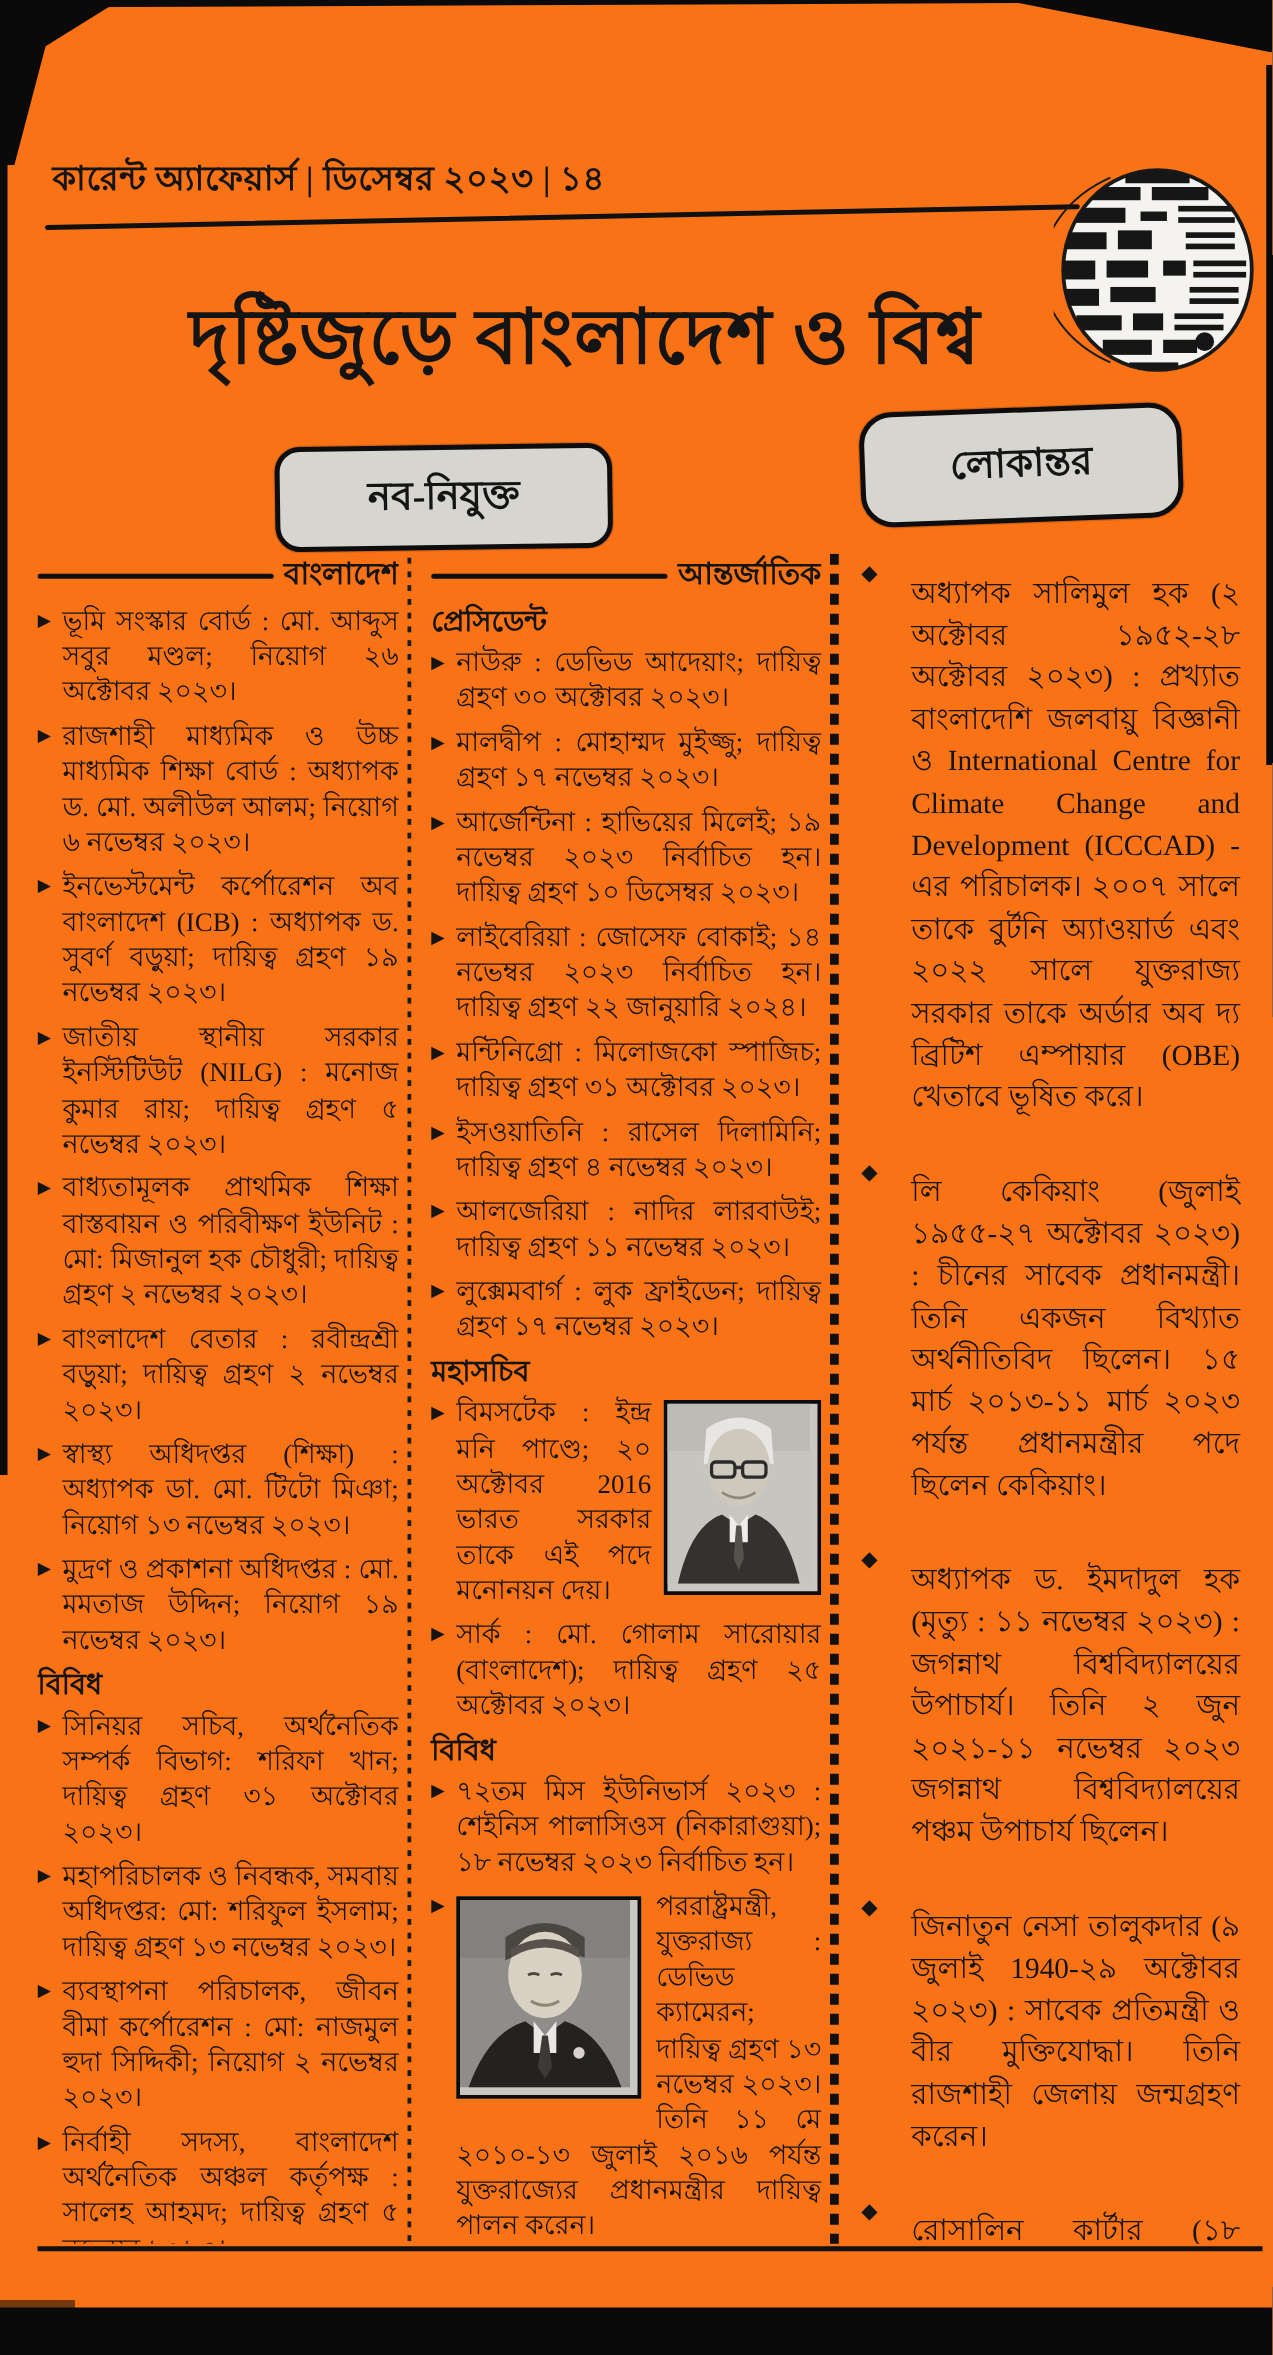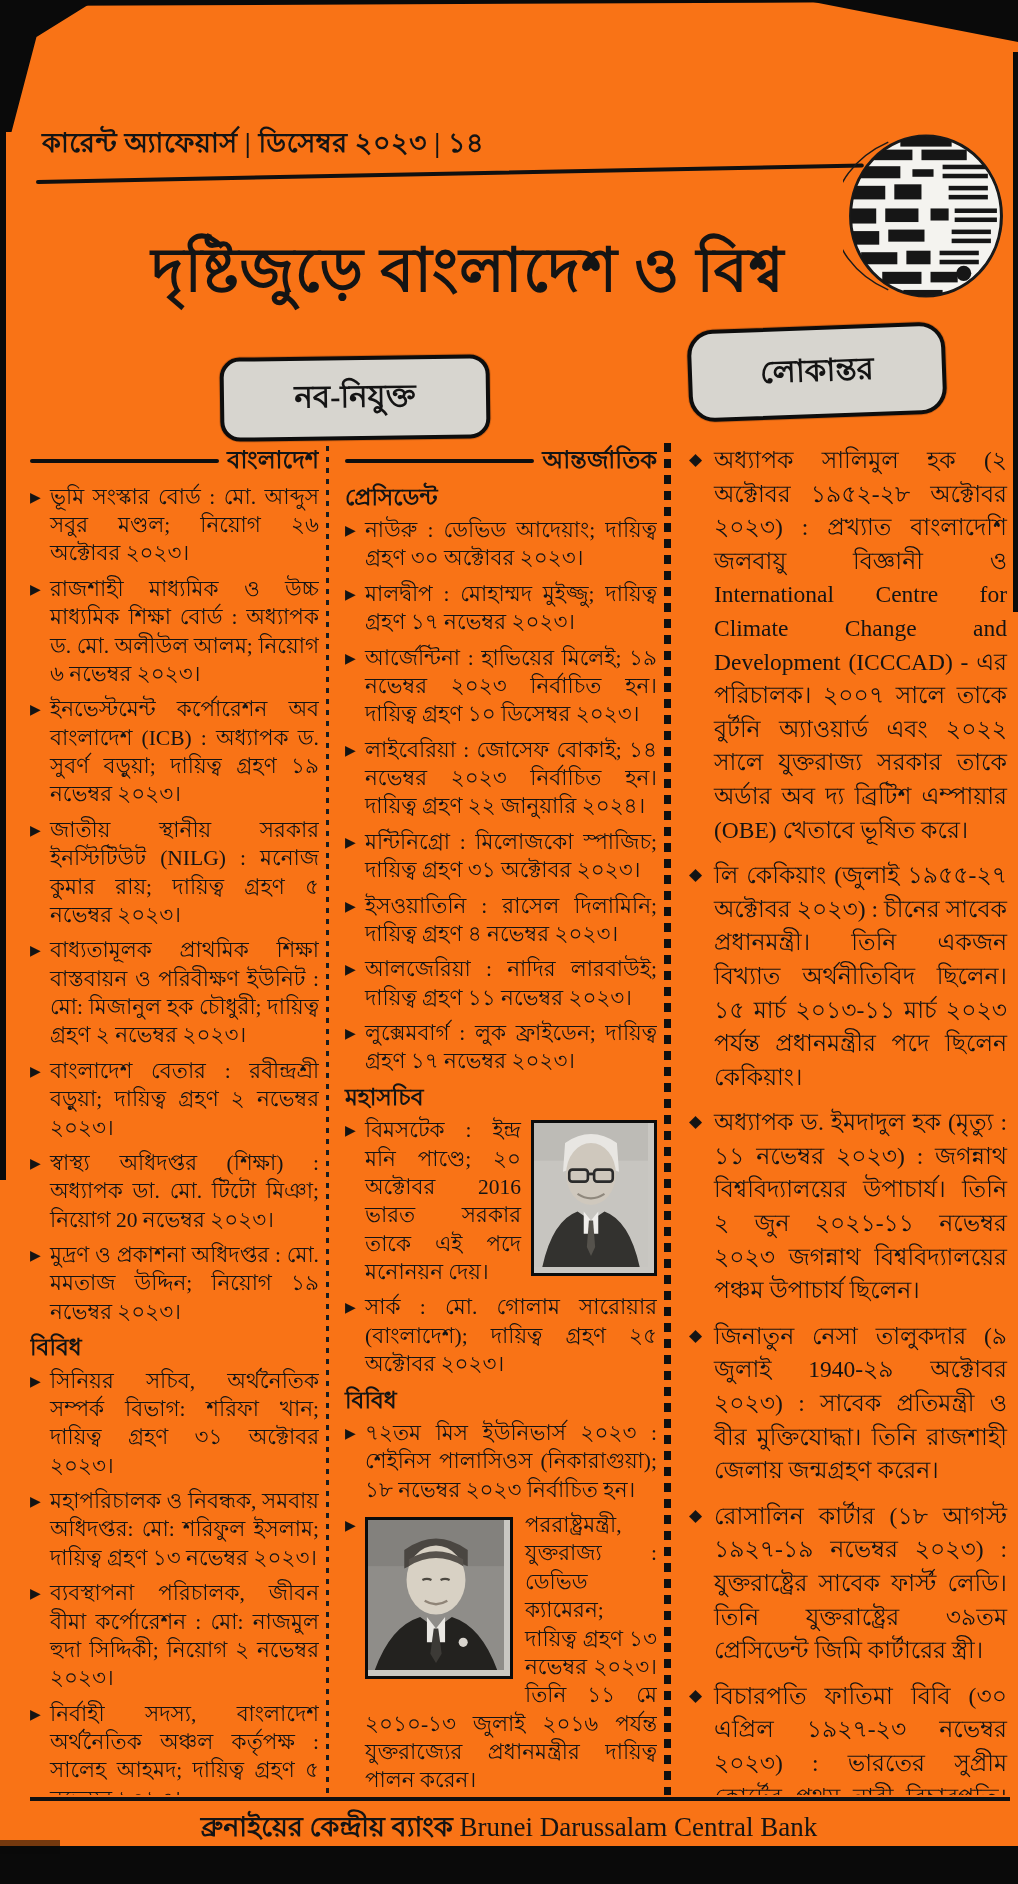--- a/index.html
+++ b/index.html
@@ -54,21 +54,21 @@
 
   .grp{font-size:23px;font-weight:bold;margin:4px 0 3px 0;}
   .item{display:flex;gap:7px;margin:0 0 7px 0;}
   .blt{flex:0 0 13px;font-size:14px;line-height:1;padding-top:7px;
        font-family:"DejaVu Sans",sans-serif;}
   .txt{margin:0;flex:1;text-align:justify;}
 
   .oitem{display:flex;gap:8px;margin:0 0 10px 0;}
   .oblt{flex:0 0 16px;font-size:17px;line-height:1;padding-top:8px;
        font-family:"DejaVu Sans",sans-serif;}
-  .otxt{margin:1px;flex:1;text-align:justify;}
+  .otxt{margin:16px;flex:1;text-align:justify;}
 
   
   .photo{display:block;border:3px solid #0c0c0c;background:#c9c7c2;}
   .photo svg{display:block;}
   .photo-right{float:right;width:120px;height:150px;margin:4px 0 6px 10px;}
   .photo-left{float:left;width:142px;height:156px;margin:6px 12px 4px 0;}
 
   
   .foot-rule{position:absolute;left:30px;top:1797px;width:980px;height:3.5px;background:#101010;}
   .footer{position:absolute;left:0;top:1806px;width:100%;text-align:center;font-size:27px;}
@@ -170,21 +170,21 @@
       <div class="item">
         <span class="blt">▶</span>
         <p class="txt">বাধ্যতামূলক প্রাথমিক শিক্ষা বাস্তবায়ন ও পরিবীক্ষণ ইউনিট : মো: মিজানুল হক চৌধুরী; দায়িত্ব গ্রহণ ২ নভেম্বর ২০২৩।</p>
       </div>
       <div class="item">
         <span class="blt">▶</span>
         <p class="txt">বাংলাদেশ বেতার : রবীন্দ্রশ্রী বড়ুয়া; দায়িত্ব গ্রহণ ২ নভেম্বর ২০২৩।</p>
       </div>
       <div class="item">
         <span class="blt">▶</span>
-        <p class="txt">স্বাস্থ্য অধিদপ্তর (শিক্ষা) : অধ্যাপক ডা. মো. টিটো মিঞা; নিয়োগ 20 নভেম্বর ২০২৩।</p>
+        <p class="txt">স্বাস্থ্য অধিদপ্তর (শিক্ষা) : অধ্যাপক ডা. মো. টিটো মিঞা; নিয়োগ ১৩ নভেম্বর ২০২৩।</p>
       </div>
       <div class="item">
         <span class="blt">▶</span>
         <p class="txt">মুদ্রণ ও প্রকাশনা অধিদপ্তর : মো. মমতাজ উদ্দিন; নিয়োগ ১৯ নভেম্বর ২০২৩।</p>
       </div>
 
       <h3 class="grp">বিবিধ</h3>
       <div class="item">
         <span class="blt">▶</span>
         <p class="txt">সিনিয়র সচিব, অর্থনৈতিক সম্পর্ক বিভাগ: শরিফা খান; দায়িত্ব গ্রহণ ৩১ অক্টোবর ২০২৩।</p>
@@ -325,18 +325,14 @@
         <p class="otxt">রোসালিন কার্টার (১৮ আগস্ট ১৯২৭-১৯ নভেম্বর ২০২৩) : যুক্তরাষ্ট্রের সাবেক ফার্স্ট লেডি। তিনি যুক্তরাষ্ট্রের ৩৯তম প্রেসিডেন্ট জিমি কার্টারের স্ত্রী।</p>
       </div>
       <div class="oitem">
         <span class="oblt">◆</span>
         <p class="otxt">বিচারপতি ফাতিমা বিবি (৩০ এপ্রিল ১৯২৭-২৩ নভেম্বর ২০২৩) : ভারতের সুপ্রীম কোর্টের প্রথম নারী বিচারপতি। ৬ অক্টোবর ১৯৮৯-২৯ এপ্রিল ১৯৯২ পর্যন্ত সুপ্রীম কোর্টের বিচারপতি এবং পরবর্তীতে ২৫ জানুয়ারি ১৯৯৭-৩ জুলাই ২০০১ পর্যন্ত তিনি তামিলনাড়ুর গভর্নর ছিলেন।</p>
       </div>
     </section>
   </div>
 
   <div class="foot-rule"></div>
-  <div class="footer">
-    <span class="bn">ব্রুনাইয়ের কেন্দ্রীয় ব্যাংক</span>
-    <span class="en">Brunei Darussalam Central Bank</span>
-  </div>
 
 </div>
 
 </body></html>

